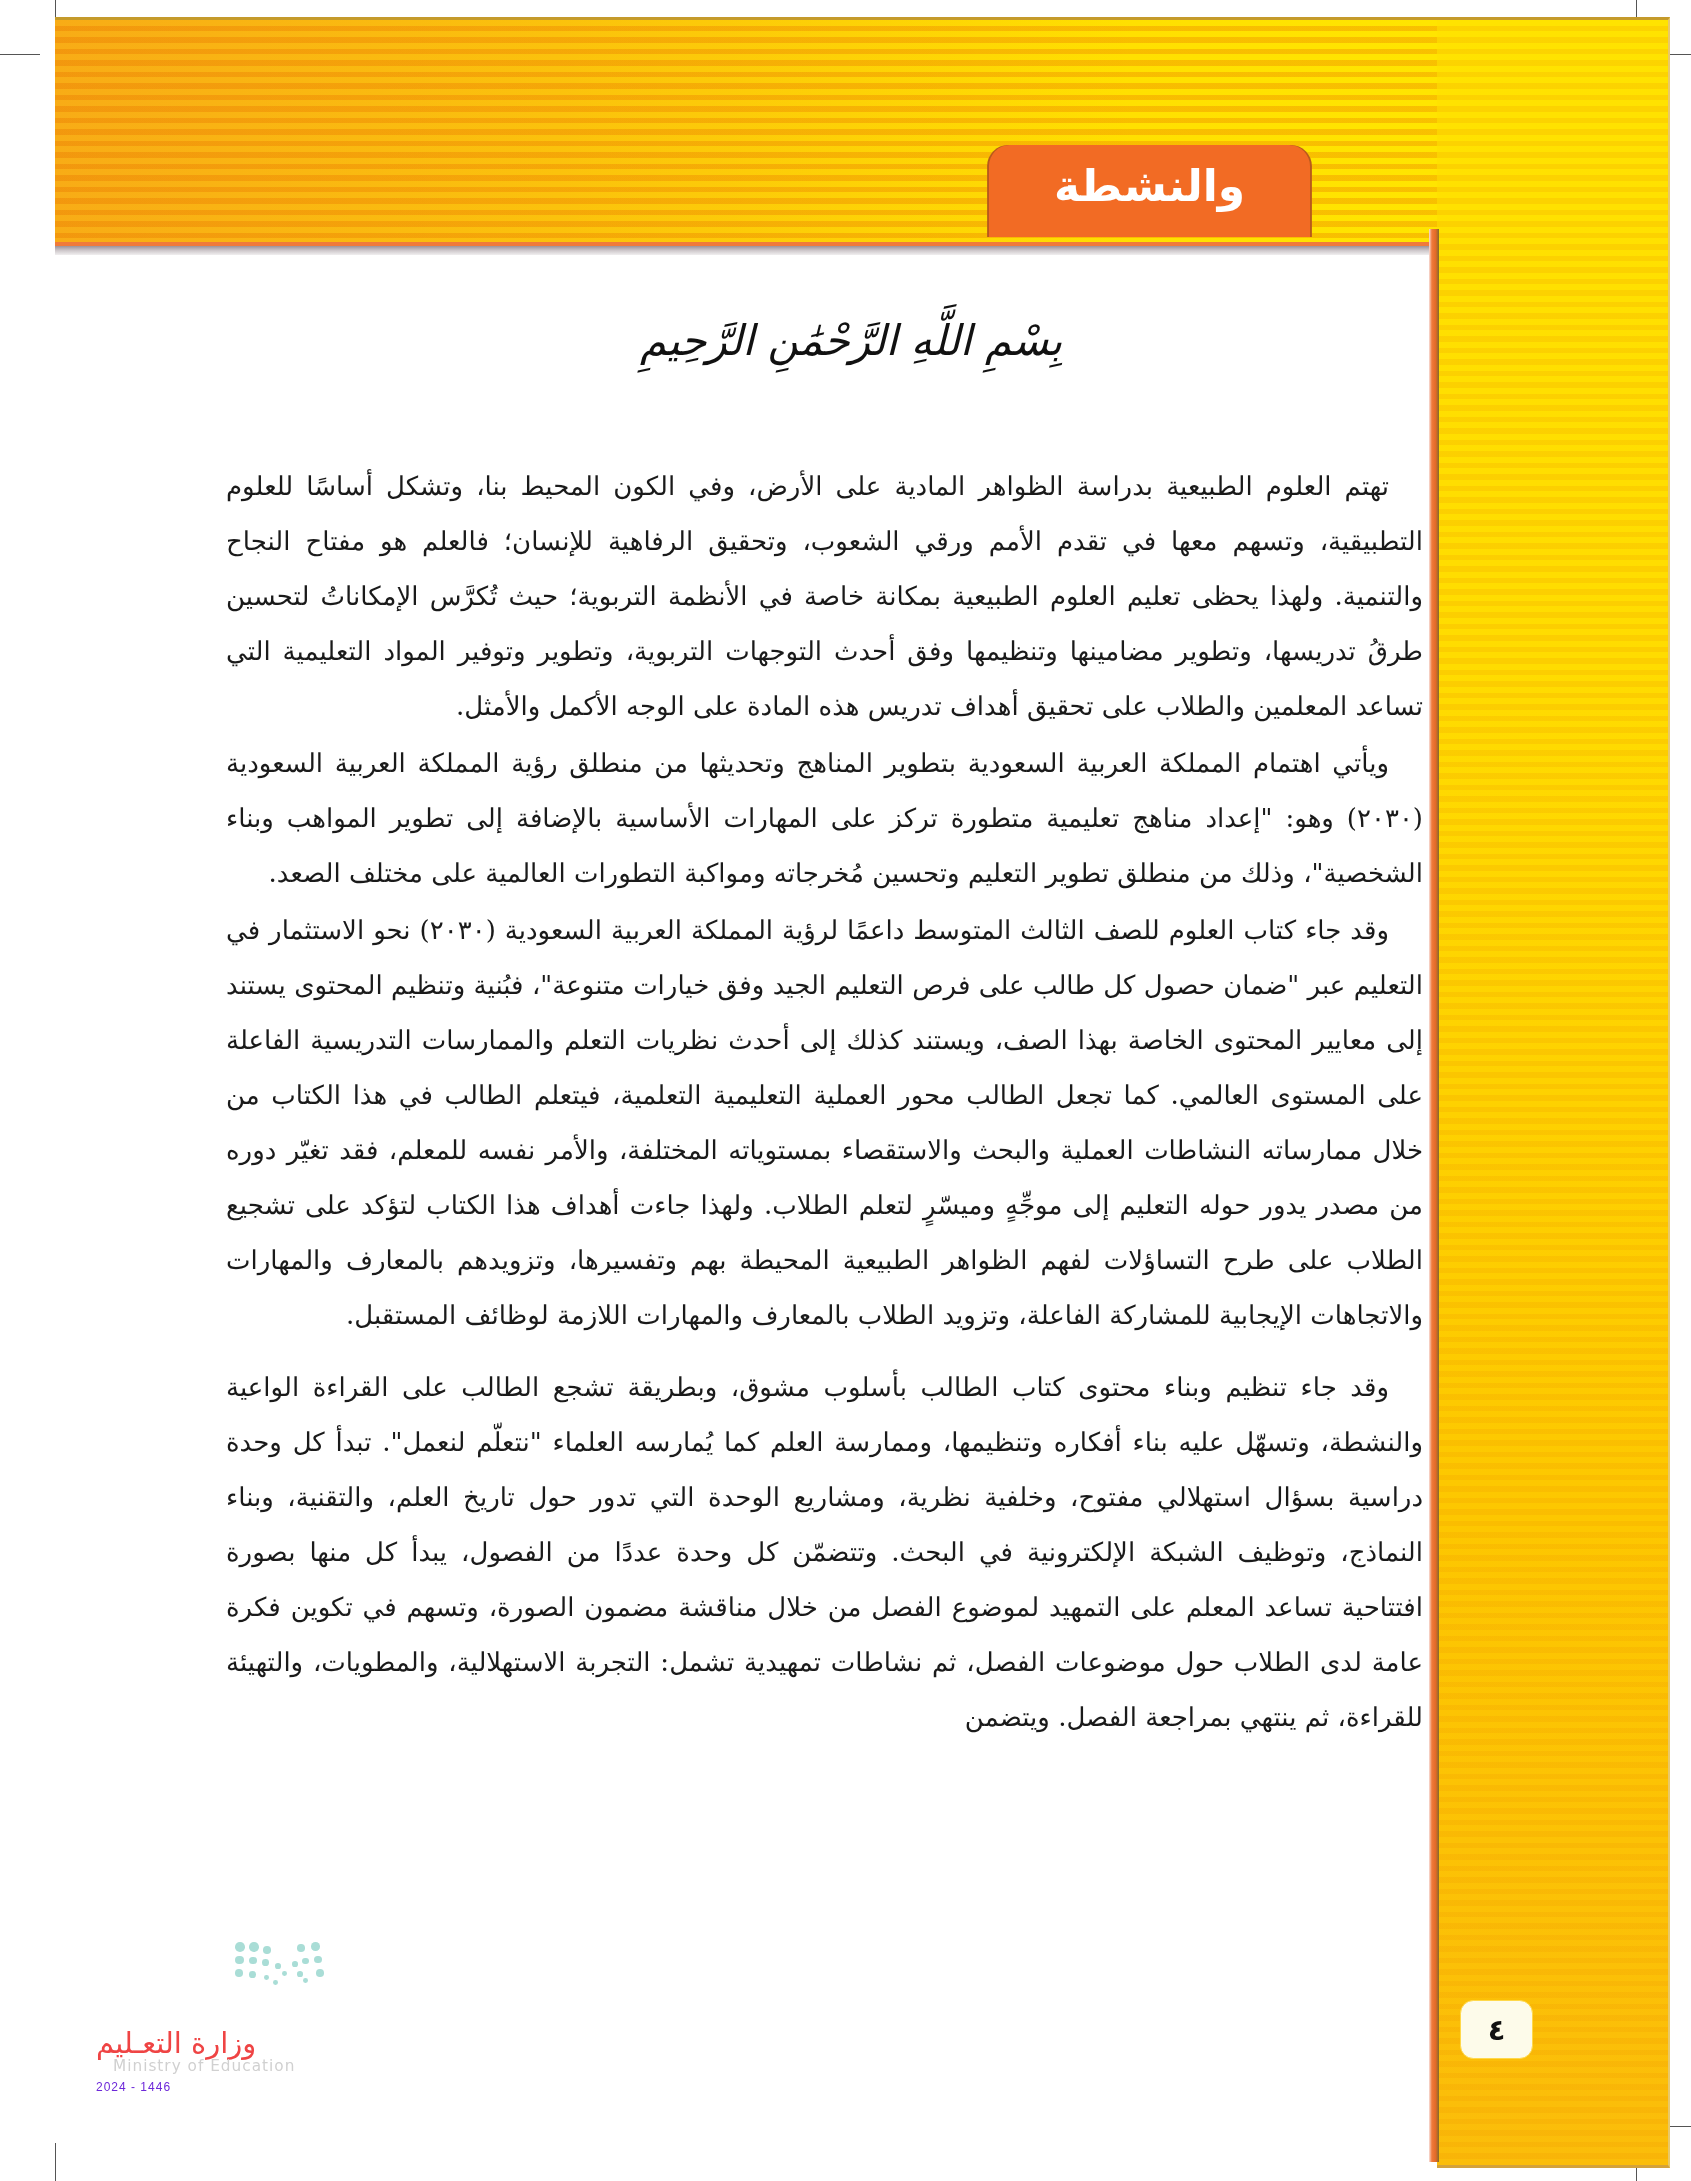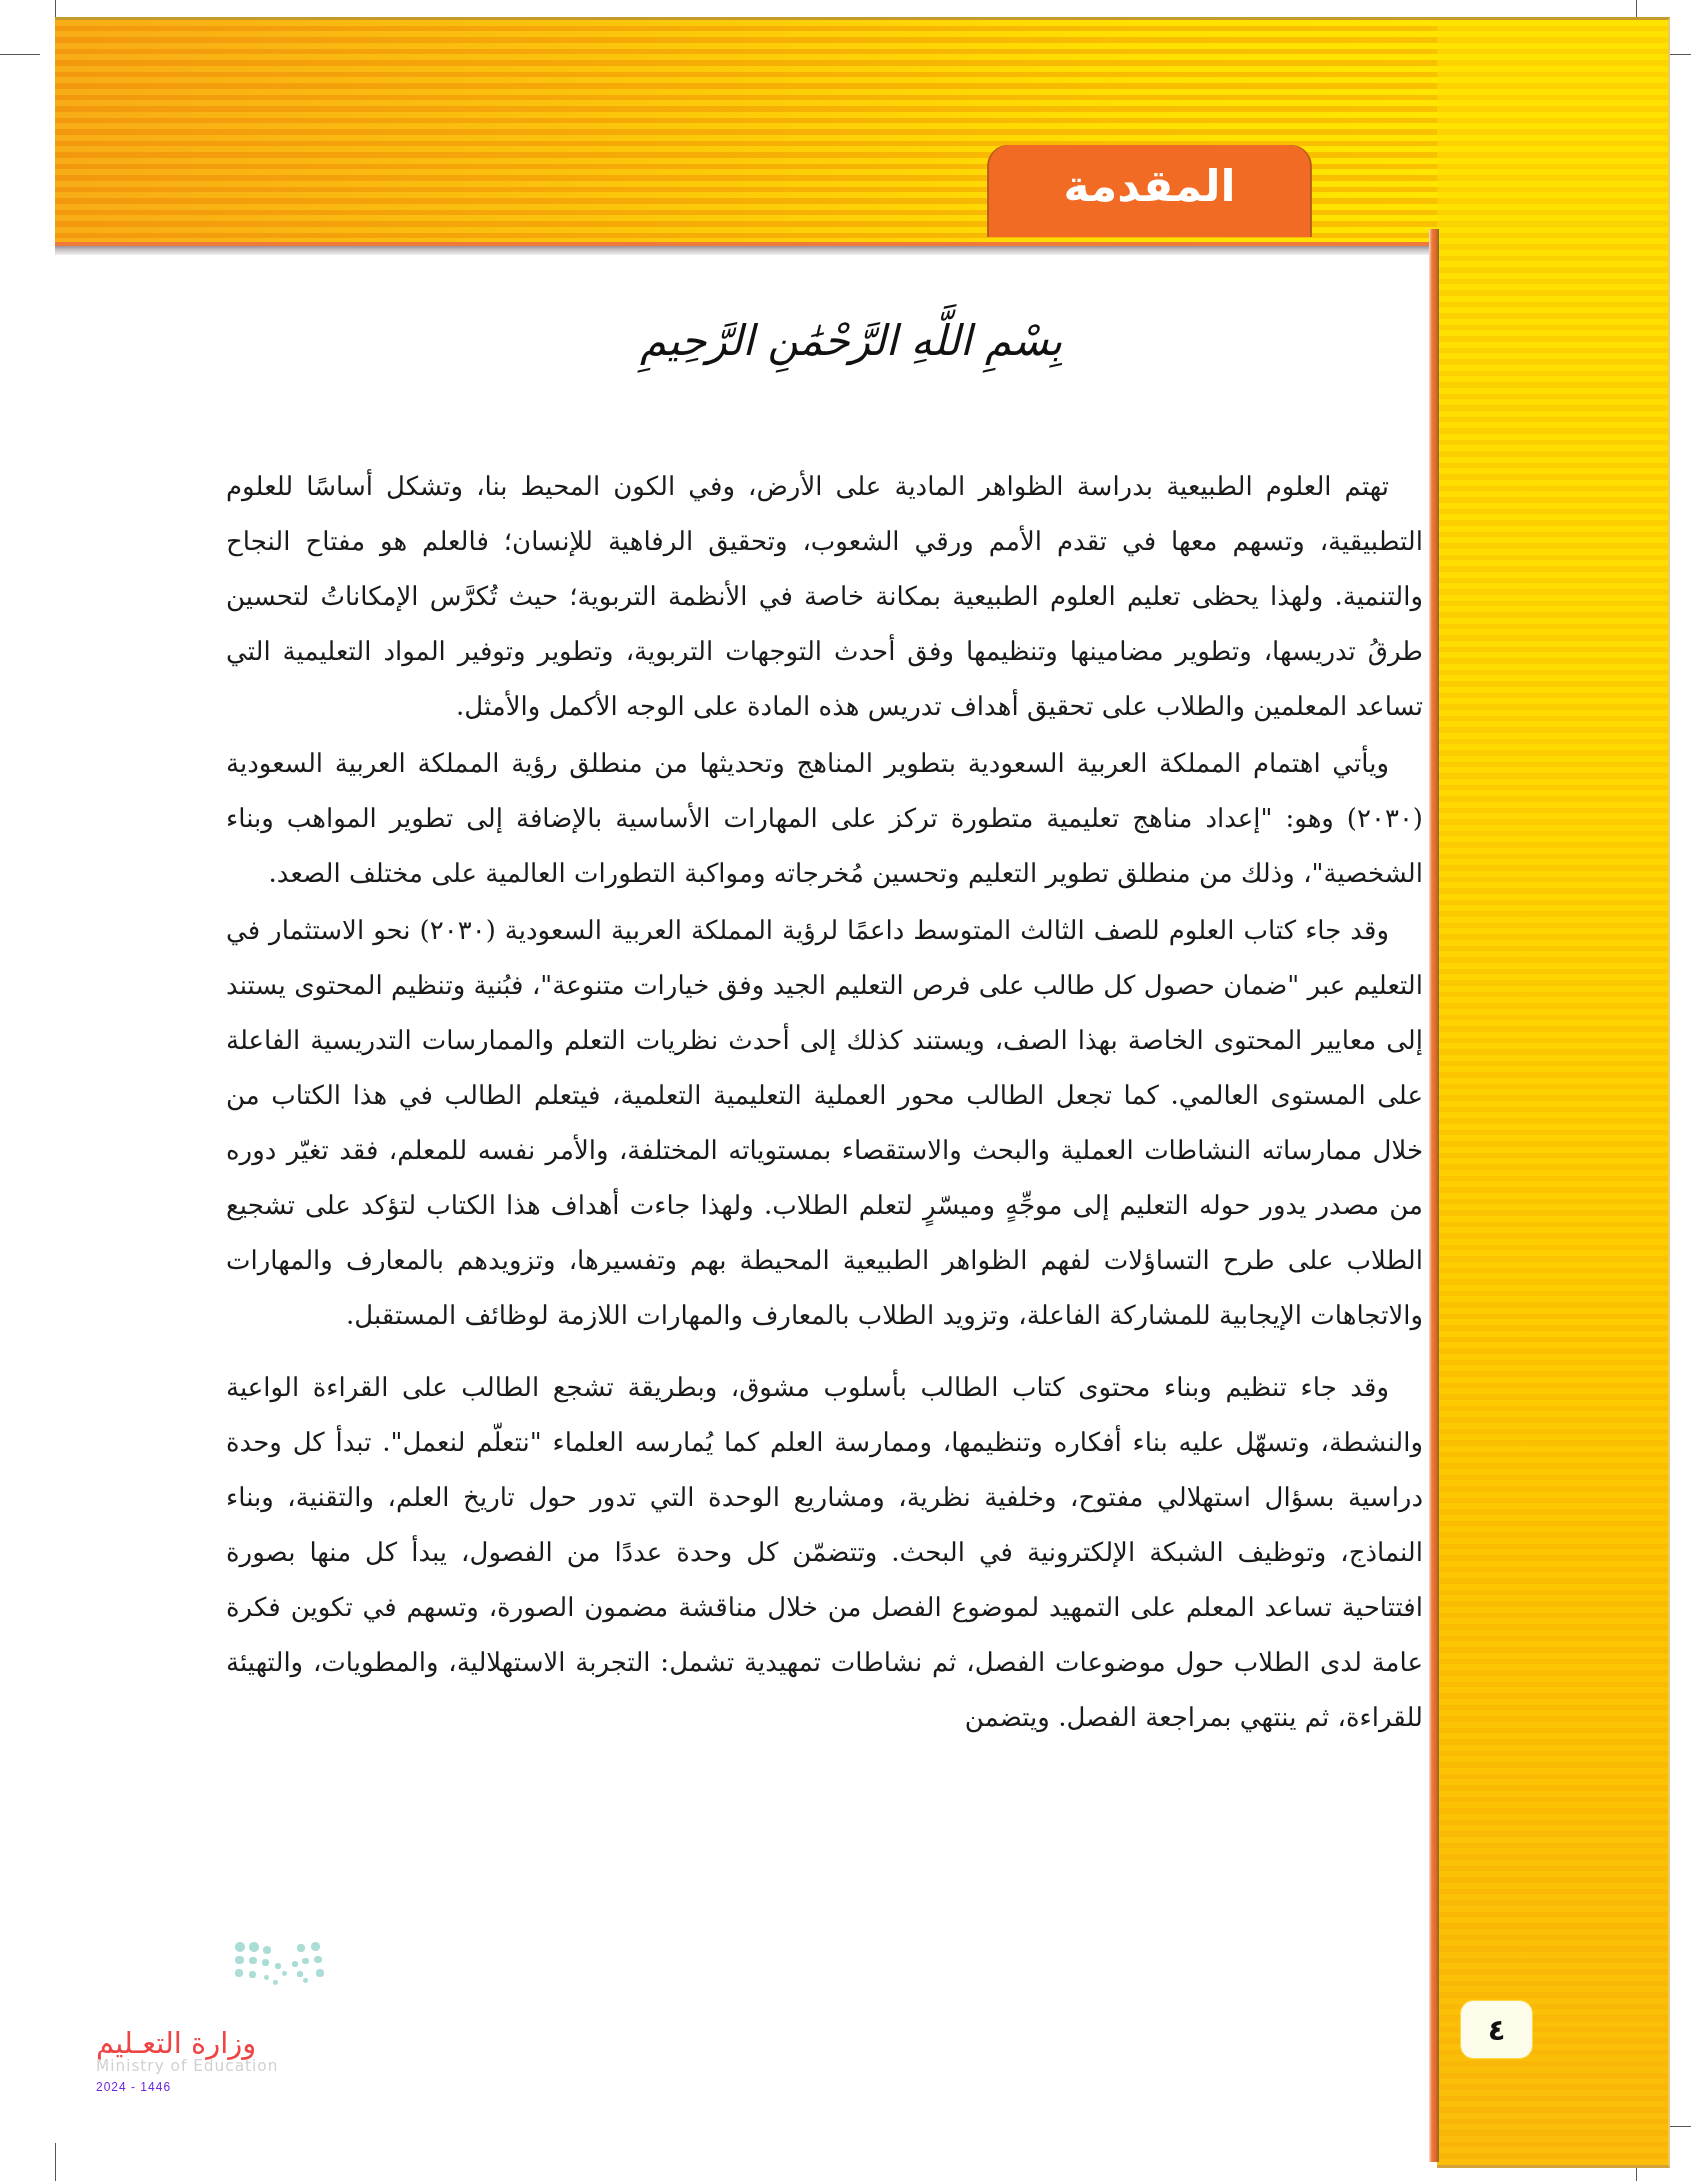--- a/index.html
+++ b/index.html
@@ -67,21 +67,21 @@
   #page-number-box {
     position:absolute; left:1460px; top:2000px; width:71px; height:57px;
     background:#fdfbea; border-radius:13.4px; border:1.9px solid #ffd84a;
     display:flex; align-items:center; justify-content:center;
   }
   #page-number { font-family:"DejaVu Sans", sans-serif; font-weight:bold; font-size:29px; color:#111; }
   #moe-logo { position:absolute; left:96px; top:1950px; width:229px; height:172px; }
   .dot { position:absolute; border-radius:50%; background:#a9ddd6; }
   #moe-ar { position:absolute; left:96px; top:2026px; font-family:"DejaVu Sans", sans-serif;
     font-size:29px; color:#ef4444; direction:rtl; }
-  #moe-en { position:absolute; left:96px; top:2057px; font-family:"DejaVu Sans", sans-serif;
+  #moe-en { position:absolute; left:113px; top:2057px; font-family:"DejaVu Sans", sans-serif;
     font-size:15.3px; color:#d0d0d0; letter-spacing:1px; }
   #moe-year { position:absolute; left:96px; top:2080px; font-family:Liberation Sans, sans-serif;
     font-size:12px; color:#6d28d9; letter-spacing:1px; }
 </style>
 </head>
 <body>
 
 <div class="crop" style="left:55px;top:0;width:1px;height:38px;"></div>
 <div class="crop" style="left:0;top:54px;width:40px;height:1px;"></div>
 <div class="crop" style="left:1636px;top:0;width:1px;height:38px;"></div>
@@ -92,21 +92,21 @@
 
 <div id="top-band">
   <div id="top-stripes"></div>
 </div>
 <div id="right-strip">
   <div id="right-strip-stripes"></div>
 </div>
 <div id="content-edge"></div>
 
 <div id="section-tab">
-  <span id="section-title">المقدمة</span>
+  <span id="section-title">والنشطة</span>
 </div>
 
 <div id="basmala">بِسْمِ اللَّهِ الرَّحْمَٰنِ الرَّحِيمِ</div>
 
 <div id="body-text">
   <p class="indent gap">تهتم العلوم الطبيعية بدراسة الظواهر المادية على الأرض، وفي الكون المحيط بنا، وتشكل أساسًا للعلوم التطبيقية، وتسهم معها في تقدم الأمم ورقي الشعوب، وتحقيق الرفاهية للإنسان؛ فالعلم هو مفتاح النجاح والتنمية. ولهذا يحظى تعليم العلوم الطبيعية بمكانة خاصة في الأنظمة التربوية؛ حيث تُكرَّس الإمكاناتُ لتحسين طرقُ تدريسها، وتطوير مضامينها وتنظيمها وفق أحدث التوجهات التربوية، وتطوير وتوفير المواد التعليمية التي تساعد المعلمين والطلاب على تحقيق أهداف تدريس هذه المادة على الوجه الأكمل والأمثل.</p>
   <p class="indent">ويأتي اهتمام المملكة العربية السعودية بتطوير المناهج وتحديثها من منطلق رؤية المملكة العربية السعودية (٢٠٣٠) وهو: "إعداد مناهج تعليمية متطورة تركز على المهارات الأساسية بالإضافة إلى تطوير المواهب وبناء الشخصية"، وذلك من منطلق تطوير التعليم وتحسين مُخرجاته ومواكبة التطورات العالمية على مختلف الصعد.</p>
   <p class="indent">وقد جاء كتاب العلوم للصف الثالث المتوسط داعمًا لرؤية المملكة العربية السعودية (٢٠٣٠) نحو الاستثمار في التعليم عبر "ضمان حصول كل طالب على فرص التعليم الجيد وفق خيارات متنوعة"، فبُنية وتنظيم المحتوى يستند إلى معايير المحتوى الخاصة بهذا الصف، ويستند كذلك إلى أحدث نظريات التعلم والممارسات التدريسية الفاعلة على المستوى العالمي. كما تجعل الطالب محور العملية التعليمية التعلمية، فيتعلم الطالب في هذا الكتاب من خلال ممارساته النشاطات العملية والبحث والاستقصاء بمستوياته المختلفة، والأمر نفسه للمعلم، فقد تغيّر دوره من مصدر يدور حوله التعليم إلى موجِّهٍ وميسّرٍ لتعلم الطلاب. ولهذا جاءت أهداف هذا الكتاب لتؤكد على تشجيع الطلاب على طرح التساؤلات لفهم الظواهر الطبيعية المحيطة بهم وتفسيرها، وتزويدهم بالمعارف والمهارات والاتجاهات الإيجابية للمشاركة الفاعلة، وتزويد الطلاب بالمعارف والمهارات اللازمة لوظائف المستقبل.</p>
   <p class="indent gap">وقد جاء تنظيم وبناء محتوى كتاب الطالب بأسلوب مشوق، وبطريقة تشجع الطالب على القراءة الواعية والنشطة، وتسهّل عليه بناء أفكاره وتنظيمها، وممارسة العلم كما يُمارسه العلماء "نتعلّم لنعمل". تبدأ كل وحدة دراسية بسؤال استهلالي مفتوح، وخلفية نظرية، ومشاريع الوحدة التي تدور حول تاريخ العلم، والتقنية، وبناء النماذج، وتوظيف الشبكة الإلكترونية في البحث. وتتضمّن كل وحدة عددًا من الفصول، يبدأ كل منها بصورة افتتاحية تساعد المعلم على التمهيد لموضوع الفصل من خلال مناقشة مضمون الصورة، وتسهم في تكوين فكرة عامة لدى الطلاب حول موضوعات الفصل، ثم نشاطات تمهيدية تشمل: التجربة الاستهلالية، والمطويات، والتهيئة للقراءة، ثم ينتهي بمراجعة الفصل. ويتضمن</p>
 </div>

